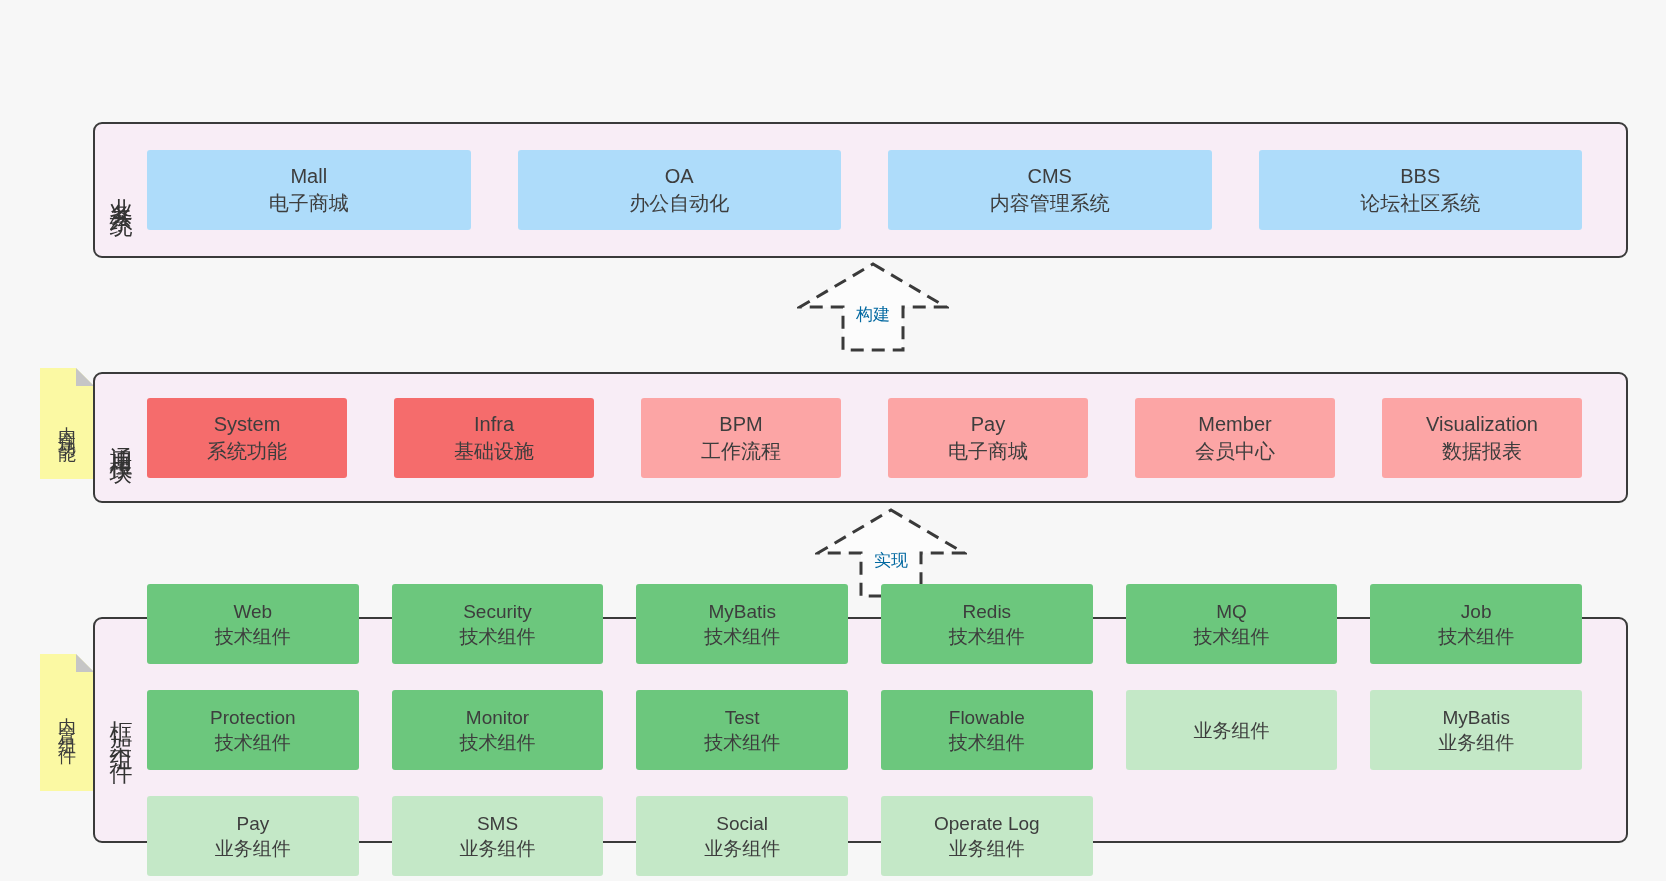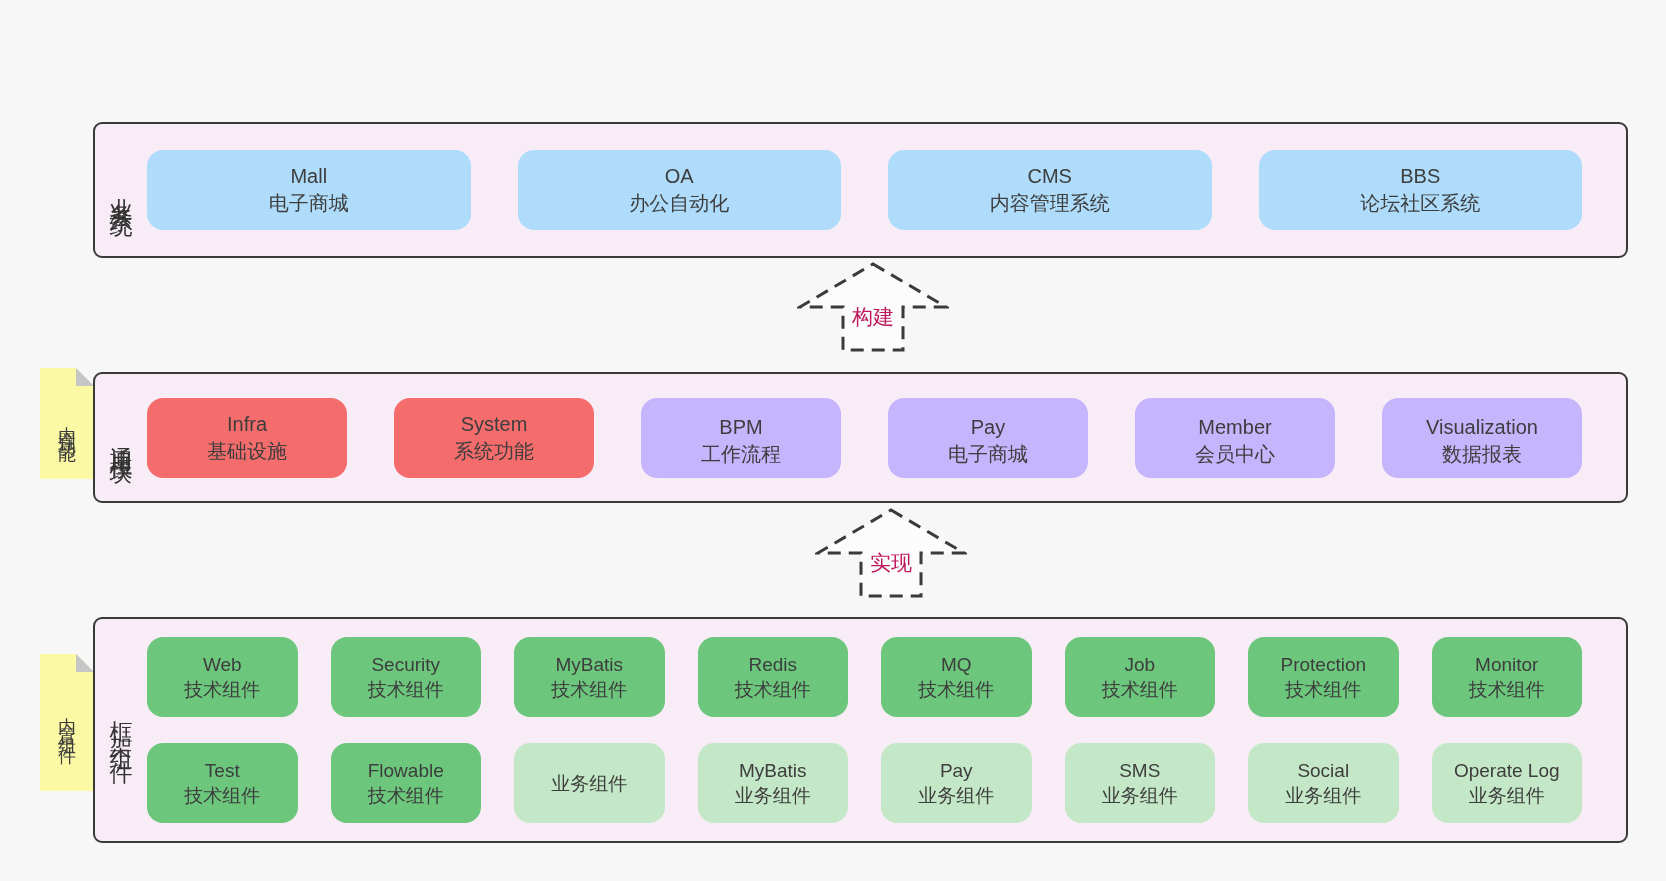--- a/index.html
+++ b/index.html
@@ -23,31 +23,31 @@
     width:52px;flex:0 0 52px;display:flex;justify-content:center;align-items:center;
   }
   .vlabel span{
     writing-mode:vertical-rl;text-orientation:upright;
     font-size:23px;color:#333;letter-spacing:5px;line-height:1;
   }
   .panel-bot .vlabel span{letter-spacing:14px;}
   
   .boxrow{flex:1;display:flex;gap:47px;}
   .box{
-    flex:1;height:80px;border-radius:16px;box-sizing:border-box;
+    flex:1;height:80px;border-radius:3px;box-sizing:border-box;
     display:flex;flex-direction:column;justify-content:center;align-items:center;
-    text-align:center;font-size:20px;line-height:27px;padding:16px 6px;
+    text-align:center;font-size:20px;line-height:27px;padding:4px 6px;
   }
   .blue{background:#aedcfa;}
   .red{background:#f56c6c;}
-  .pink{background:#c4b5fd;justify-content:space-between;}
+  .pink{background:#fca5a5;}
   .green{background:#6cc77d;}
   .lgreen{background:#c4e8c7;}
   .grid{
-    flex:1;display:grid;grid-template-columns:repeat(8,1fr);
+    flex:1;display:grid;grid-template-columns:repeat(6,1fr);
     gap:26px 33px;
   }
   .grid .box{height:80px;font-size:19px;line-height:25px;}
   
   .sticky{
     position:absolute;left:40px;width:54px;background:#fbf9a3;z-index:1;
     display:flex;justify-content:center;align-items:center;
   }
   .sticky-mid{top:368px;height:111px;}
   .sticky-bot{top:654px;height:137px;}
@@ -65,21 +65,21 @@
     content:"";position:absolute;top:0;right:0;width:0;height:0;
     border-bottom:18px solid #c6c6c6;border-right:18px solid transparent;
   }
   
   .arrow{position:absolute;width:152px;height:92px;z-index:0;}
   .arrow-1{left:797px;top:261px;}
   .arrow-2{left:815px;top:507px;}
   .arrow svg{display:block;width:152px;height:92px;}
   .arrow-label{
     position:absolute;left:50%;top:42px;transform:translateX(-50%);
-    background:#fcfcfc;padding:0 3px;font-size:21px;color:#be185d;white-space:nowrap;
+    background:#fcfcfc;padding:0 3px;font-size:17px;color:#0369a1;white-space:nowrap;
   }
 </style>
 </head>
 <body>
 
 <div class="panel panel-top">
   <div class="vlabel">
     <span>业务系统</span>
   </div>
   <div class="boxrow">
@@ -112,26 +112,26 @@
 <div class="sticky sticky-mid">
   <span>内置功能</span>
   <div class="fold"></div>
 </div>
 <div class="panel panel-mid">
   <div class="vlabel">
     <span>通用模块</span>
   </div>
   <div class="boxrow">
     <div class="box red">
+      <div>System</div>
+      <div>系统功能</div>
+    </div>
+    <div class="box red">
       <div>Infra</div>
       <div>基础设施</div>
-    </div>
-    <div class="box red">
-      <div>System</div>
-      <div>系统功能</div>
     </div>
     <div class="box pink">
       <div>BPM</div>
       <div>工作流程</div>
     </div>
     <div class="box pink">
       <div>Pay</div>
       <div>电子商城</div>
     </div>
     <div class="box pink">

